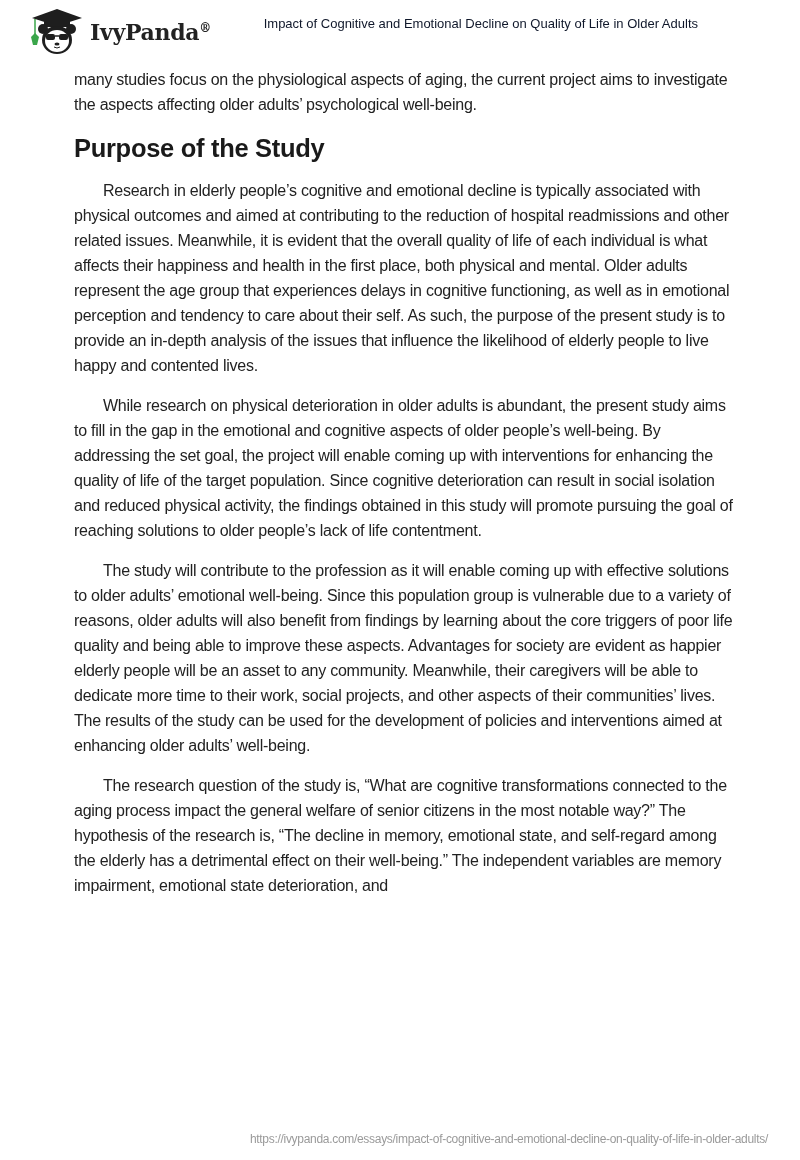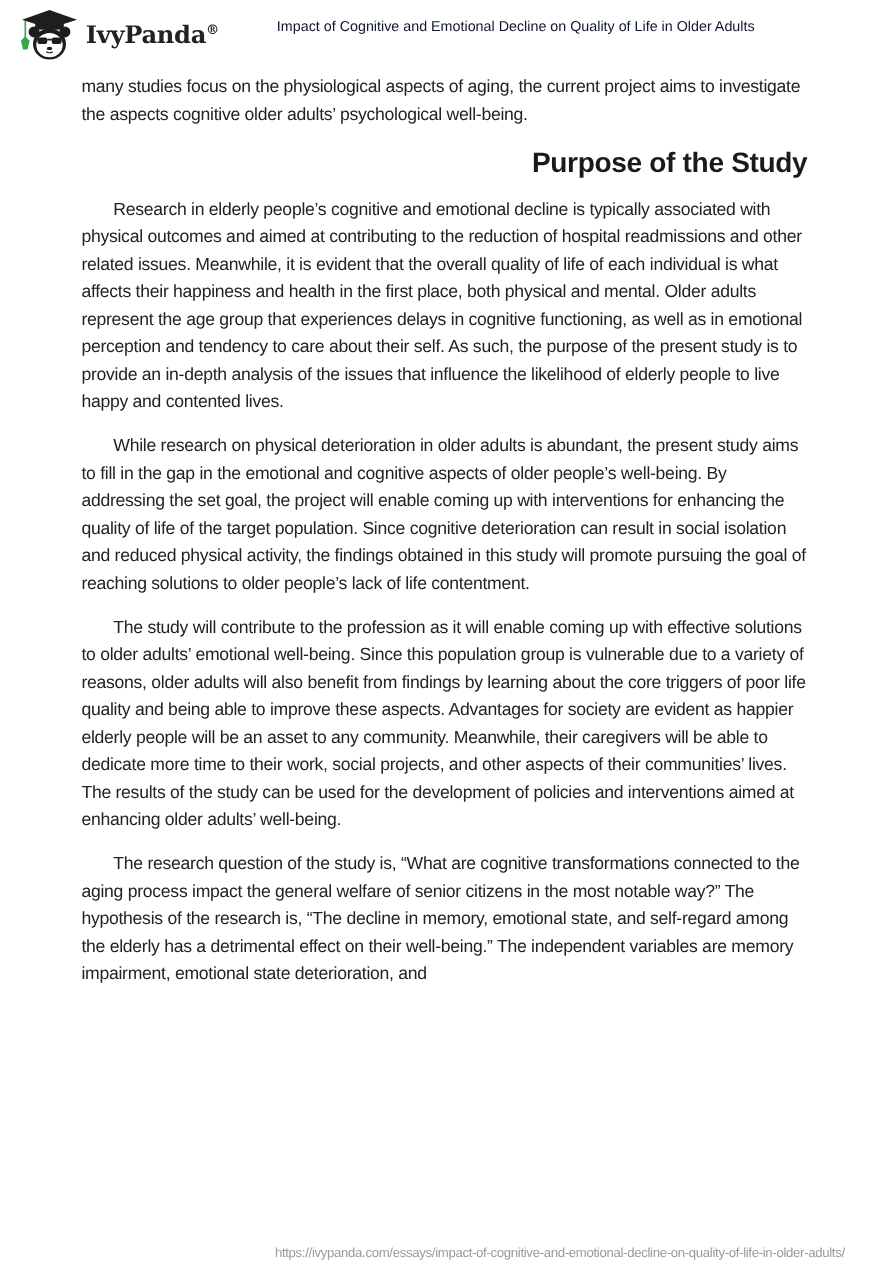--- a/index.html
+++ b/index.html
@@ -1,40 +1,40 @@
 <!DOCTYPE html>
 <html><head>
 <meta charset="utf-8">
 <style>
   html, body { margin: 0; padding: 0; background: #ffffff; }
   body {
     width: 800px; height: 1160px; position: relative; overflow: hidden;
     font-family: "Liberation Sans", sans-serif; color: #222222;
   }
-  .header { position: absolute; left: 0; top: 0; width: 718px; height: 60px; }
+  .header { position: absolute; left: 12px; top: 0; width: 718px; height: 60px; }
   .logo { position: absolute; left: 14px; top: 7px; display: flex; align-items: center; }
   .logo-icon { width: 62px; height: 50px; }
   .logo-text {
     font-family: "DejaVu Serif", "Liberation Serif", serif; font-weight: bold;
     font-size: 22px; color: #222; margin-left: 2px; letter-spacing: -0.3px;
   }
   .logo-text sup { font-size: 12px; font-weight: bold; }
   .doc-title {
     position: absolute; right: 32px; top: 16px;
     font-size: 13px; color: #0f172a;
   }
   .content { position: absolute; left: 74px; top: 67px; width: 660px; }
   p {
     margin: 0 0 15px 0; font-size: 16px; line-height: 25px; color: #222;
     letter-spacing: -0.25px;
   }
   p.indent { text-indent: 29px; }
   h2 {
     margin: 14px 0 14px 0; font-size: 25.5px; font-weight: bold; line-height: 32px;
-    color: #1a1a1a; letter-spacing: -0.3px; text-align: right;
+    color: #1a1a1a; letter-spacing: -0.3px;
   }
   .footer-url {
     position: absolute; right: 32px; top: 1132px;
     font-size: 12px; color: #9a9a9a; letter-spacing: -0.3px;
   }
 </style>
 </head>
 <body>
 
 <div class="header">
@@ -59,21 +59,21 @@
 
       <ellipse cx="31" cy="37" rx="2.5" ry="1.6" fill="#1e1e1e"></ellipse>
       <path d="M28,40 Q31,42 34,40" stroke="#1e1e1e" stroke-width="1" fill="none"></path>
     </svg>
     <span class="logo-text"><span>IvyPanda</span><sup>®</sup></span>
   </div>
   <div class="doc-title">Impact of Cognitive and Emotional Decline on Quality of Life in Older Adults</div>
 </div>
 
 <div class="content">
-  <p>many studies focus on the physiological aspects of aging, the current project aims to investigate the aspects cognitive older adults’ psychological well-being.</p>
+  <p>many studies focus on the physiological aspects of aging, the current project aims to investigate the aspects affecting older adults’ psychological well-being.</p>
 
   <h2>Purpose of the Study</h2>
   <p class="indent">Research in elderly people’s cognitive and emotional decline is typically associated with physical outcomes and aimed at contributing to the reduction of hospital readmissions and other related issues. Meanwhile, it is evident that the overall quality of life of each individual is what affects their happiness and health in the first place, both physical and mental. Older adults represent the age group that experiences delays in cognitive functioning, as well as in emotional perception and tendency to care about their self. As such, the purpose of the present study is to provide an in-depth analysis of the issues that influence the likelihood of elderly people to live happy and contented lives.</p>
   <p class="indent">While research on physical deterioration in older adults is abundant, the present study aims to fill in the gap in the emotional and cognitive aspects of older people’s well-being. By addressing the set goal, the project will enable coming up with interventions for enhancing the quality of life of the target population. Since cognitive deterioration can result in social isolation and reduced physical activity, the findings obtained in this study will promote pursuing the goal of reaching solutions to older people’s lack of life contentment.</p>
 
   <p class="indent">The study will contribute to the profession as it will enable coming up with effective solutions to older adults’ emotional well-being. Since this population group is vulnerable due to a variety of reasons, older adults will also benefit from findings by learning about the core triggers of poor life quality and being able to improve these aspects. Advantages for society are evident as happier elderly people will be an asset to any community. Meanwhile, their caregivers will be able to dedicate more time to their work, social projects, and other aspects of their communities’ lives. The results of the study can be used for the development of policies and interventions aimed at enhancing older adults’ well-being.</p>
 
   <p class="indent">The research question of the study is, “What are cognitive transformations connected to the aging process impact the general welfare of senior citizens in the most notable way?” The hypothesis of the research is, “The decline in memory, emotional state, and self-regard among the elderly has a detrimental effect on their well-being.” The independent variables are memory impairment, emotional state deterioration, and</p>
 </div>
 

